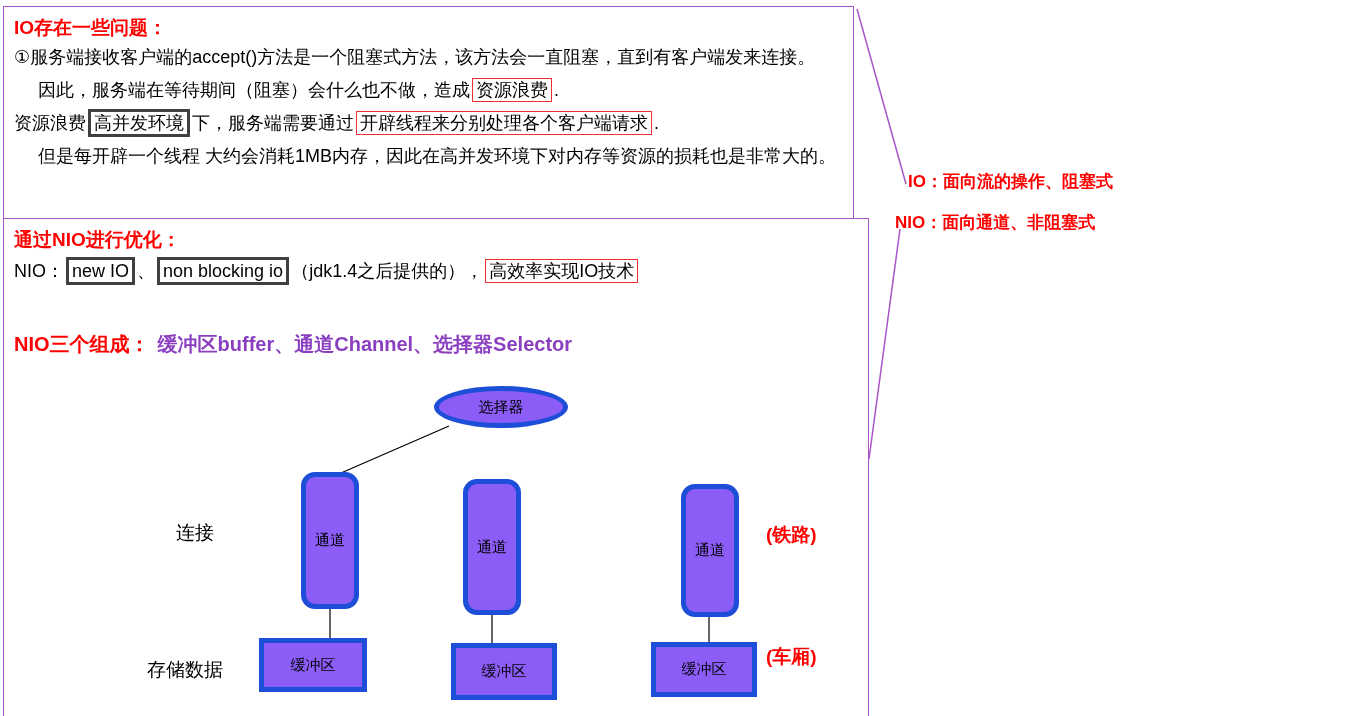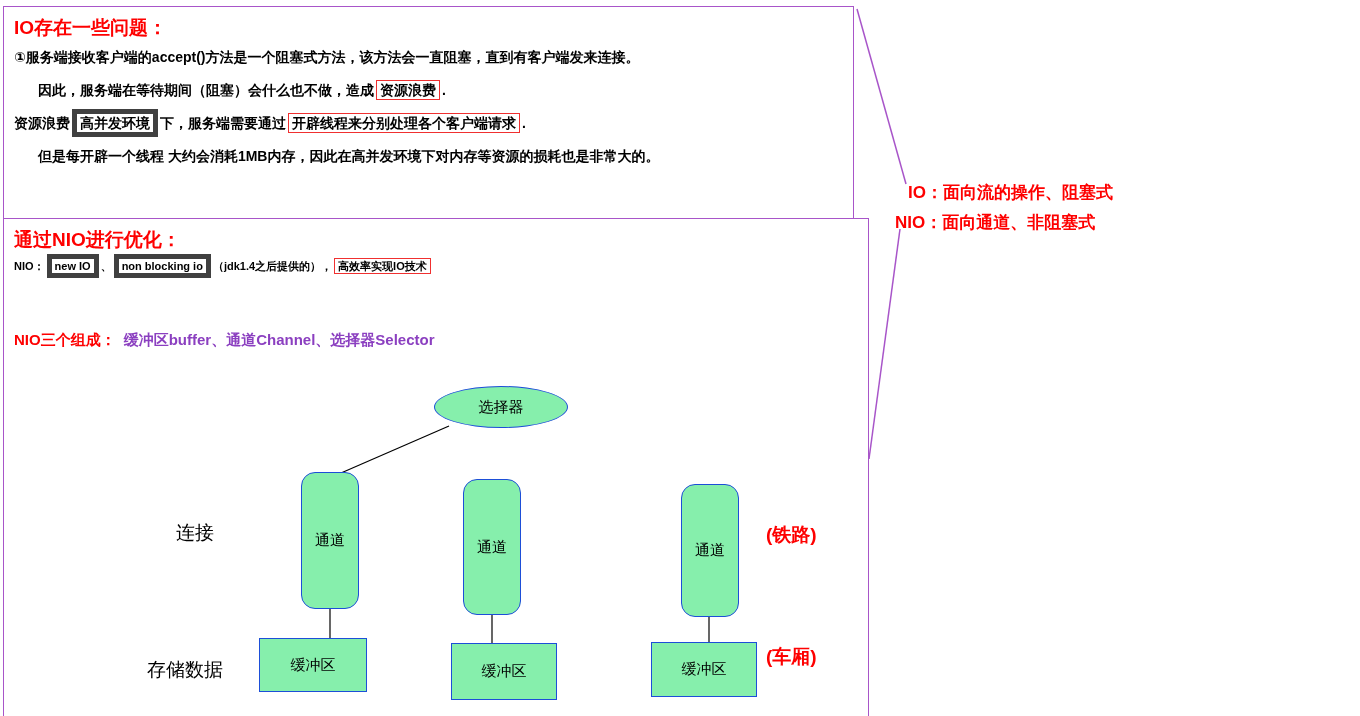--- a/index.html
+++ b/index.html
@@ -22,70 +22,70 @@
   
   .io-panel { left: 3px; top: 6px; width: 851px; height: 235px; padding: 8px 10px; }
   .sec-title {
     color: #fe0000;
     font-weight: 800;
     font-size: 19px;
     line-height: 26px;
     white-space: nowrap;
   }
   .body-line {
-    font-size: 14px;
-    font-weight: 700;
+    font-size: 18px;
+    font-weight: 400;
     line-height: 33px;
     white-space: nowrap;
   }
   .indent { padding-left: 24px; }
 
   .rbox {
     border: 1px solid #f03030;
     padding: 1px 3px;
     margin: 4px 2px;
   }
   .kbox {
-    border: 5px solid #404040;
+    border: 3px solid #404040;
     padding: 1px 3px;
     margin: 0 2px;
   }
 
   
   .note {
     position: absolute;
     color: #fe0000;
     font-weight: 800;
     font-size: 17px;
     white-space: nowrap;
   }
-  .note-io  { left: 908px; top: 181px; }
+  .note-io  { left: 908px; top: 170px; }
   .note-nio { left: 895px; top: 211px; text-align: center; }
 
   .callout-svg {
     position: absolute; left: 0; top: 0;
     width: 1360px; height: 716px;
     pointer-events: none;
   }
 
   
   .nio-panel { left: 3px; top: 218px; width: 866px; height: 593px; }
   .nio-panel > div { position: absolute; }
 
   .nio-title { left: 10px; top: 8px; }
-  .nio-line  { left: 10px; top: 40px; font-size: 11px; font-weight: 700; white-space: nowrap; }
-  .components { left: 10px; top: 112px; white-space: nowrap; font-size: 15px; font-weight: 800; }
+  .nio-line  { left: 10px; top: 40px; font-size: 18px; font-weight: 400; white-space: nowrap; }
+  .components { left: 10px; top: 112px; white-space: nowrap; font-size: 20px; font-weight: 800; }
   .components .label { color: #fe0000; }
   .components .value { color: #8b3fc0; margin-left: 8px; }
 
   .diagram-svg { position: absolute; left: 0; top: 0; width: 866px; height: 483px; pointer-events: none; }
 
   .shape {
-    border: 1px solid #1d4ed8;
-    background: #86efac;
+    border: 5px solid #1d4ed8;
+    background: #8b5cf6;
     display: flex;
     align-items: center;
     justify-content: center;
     font-size: 15px;
     font-weight: 400;
   }
   .ellipse { left: 430px; top: 167px; width: 134px; height: 42px; border-radius: 50%; }
   .channel { width: 58px; border-radius: 14px; }
   .c1 { left: 297px; top: 253px; height: 137px; }
   .c2 { left: 459px; top: 260px; height: 136px; }

